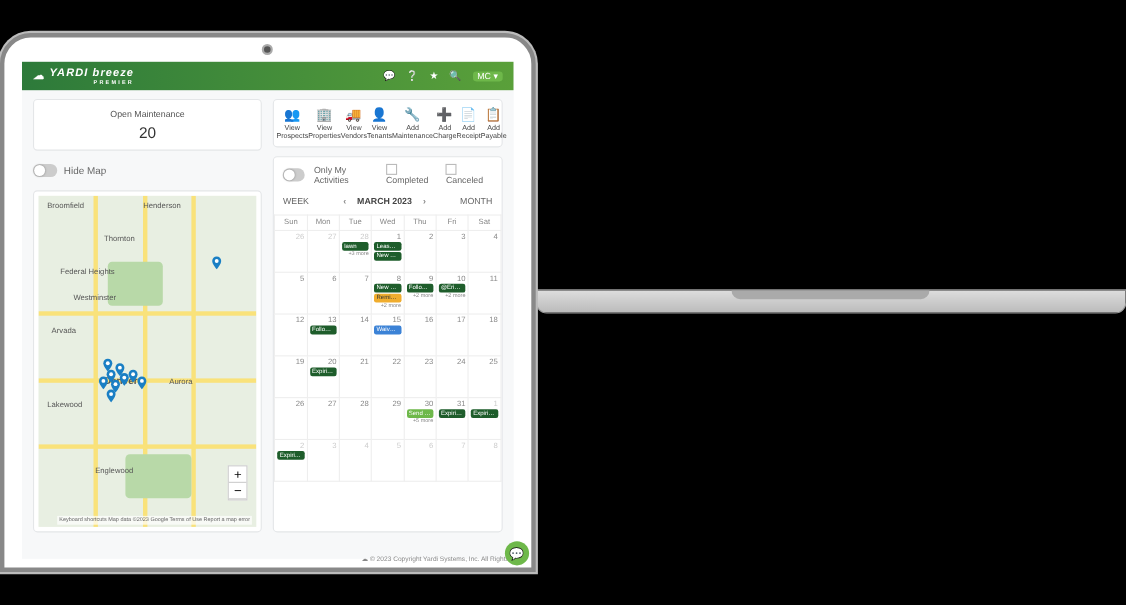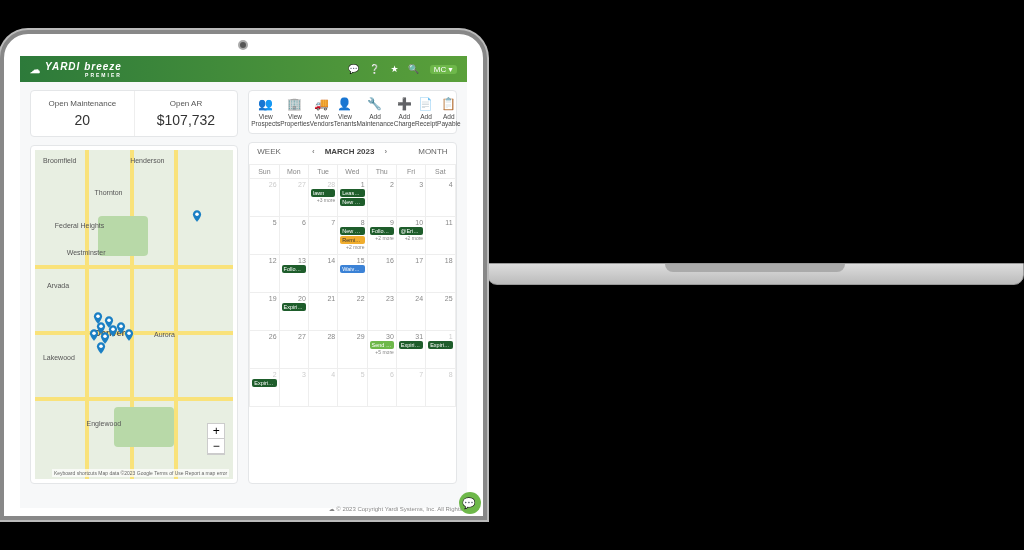--- a/index.html
+++ b/index.html
@@ -85,25 +85,25 @@
         <span class="user-badge"><span>MC</span> ▾</span>
       </div>
     </div>
     <div class="content">
       <div class="col">
         <div class="card stats" id="stats">
             <div class="stat">
               <div class="lbl">Open Maintenance</div>
               <div class="val">20</div>
             </div>
-            <div class="stat">
-              <div class="lbl">Open AR</div>
-              <div class="val">$107,732</div>
-            </div>
           </div>
+        <div class="hidemap">
+          <div class="toggle"></div>
+          <span>Hide Map</span>
+        </div>
         <div class="card mapcard">
           <div class="map" id="map">
             <div class="road-h" style="top:35%"></div>
             <div class="road-h" style="top:55%"></div>
             <div class="road-h" style="top:75%"></div>
             <div class="road-v" style="left:25%"></div>
             <div class="road-v" style="left:48%"></div>
             <div class="road-v" style="left:70%"></div>
             <div class="park" style="top:20%;left:32%;width:50px;height:40px"></div>
             <div class="park" style="top:78%;left:40%;width:60px;height:40px"></div>
@@ -170,20 +170,26 @@
             <div class="action"><span class="ic">👥</span>View<br>Prospects</div>
             <div class="action"><span class="ic">🏢</span>View<br>Properties</div>
             <div class="action"><span class="ic">🚚</span>View<br>Vendors</div>
             <div class="action"><span class="ic">👤</span>View<br>Tenants</div>
             <div class="action"><span class="ic">🔧</span>Add<br>Maintenance</div>
             <div class="action"><span class="ic">➕</span>Add<br>Charge</div>
             <div class="action"><span class="ic">📄</span>Add<br>Receipt</div>
             <div class="action"><span class="ic">📋</span>Add<br>Payable</div>
           </div>
         <div class="card" style="flex:1;display:flex;flex-direction:column">
+          <div class="calhead">
+            <div class="toggle"></div>
+            <span>Only My Activities</span>
+            <span style="margin-left:auto"><span class="chk"></span> <span>Completed</span></span>
+            <span><span class="chk"></span> <span>Canceled</span></span>
+          </div>
           <div class="calctrl">
             <span>WEEK</span>
             <div class="mid">
               <span class="arrow">‹</span>
               <span>MARCH 2023</span>
               <span class="arrow">›</span>
             </div>
             <span>MONTH</span>
           </div>
           <table class="cal" id="cal">

